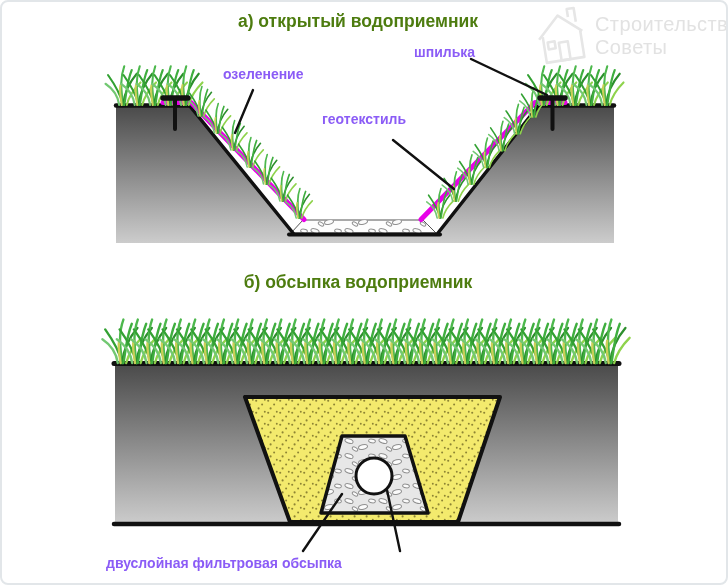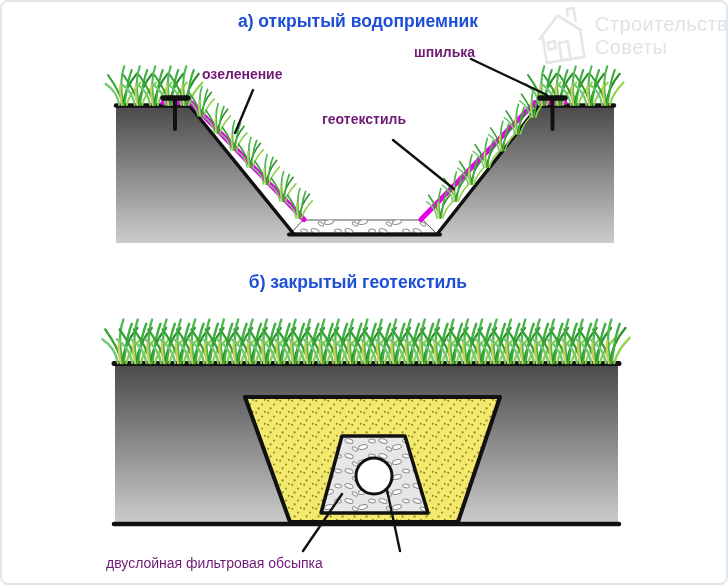--- a/index.html
+++ b/index.html
@@ -4,26 +4,26 @@
 <style>
   html,body{margin:0;padding:0;background:#fff;}
   .frame{
     position:relative;width:728px;height:585px;background:#ffffff;
     border:2px solid #e2e6e9;border-radius:8px;box-sizing:border-box;
     overflow:hidden;font-family:"Liberation Sans",sans-serif;
   }
   .scene{position:absolute;left:0;top:0;width:728px;height:585px;}
   .ttl{
     position:absolute;left:0;width:712px;text-align:center;
-    font-size:17.5px;font-weight:700;color:#1d4ed8;white-space:nowrap;
+    font-size:17.5px;font-weight:700;color:#4d7c0f;white-space:nowrap;
   }
   .lbl{
-    position:absolute;font-size:14px;font-weight:600;color:#701a75;white-space:nowrap;
-  }
-  .lbl-b{font-size:14px;font-weight:400;}
+    position:absolute;font-size:14px;font-weight:600;color:#8b5cf6;white-space:nowrap;
+  }
+  .lbl-b{font-size:14px;font-weight:700;}
   .wm{
     position:absolute;left:593px;top:11px;line-height:23px;
     font-size:20px;font-weight:400;letter-spacing:.4px;color:#e2e2e2;
   }
   .wm-house{position:absolute;left:529px;top:4px;}
 </style>
 </head>
 <body>
 
 <div class="frame">
@@ -207,21 +207,21 @@
       <rect x="27" y="36" width="9" height="18"></rect>
       <rect x="16" y="34" width="7" height="7"></rect>
     </g>
   </svg>
   <div class="wm">
     <div>Строительство</div>
     <div>Советы</div>
   </div>
 
   <div class="ttl" style="top:9px">а) открытый водоприемник</div>
-  <div class="ttl" style="top:270px">б) закрытый геотекстиль</div>
-
-  <div class="lbl" style="left:200px;top:64px">озеленение</div>
+  <div class="ttl" style="top:270px">б) обсыпка водоприемник</div>
+
+  <div class="lbl" style="left:221px;top:64px">озеленение</div>
   <div class="lbl" style="left:412px;top:42px">шпилька</div>
   <div class="lbl" style="left:320px;top:109px">геотекстиль</div>
 
   <div class="lbl lbl-b" style="left:104px;top:553px">двуслойная фильтровая обсыпка</div>
 
 </div>
 
 </body></html>

